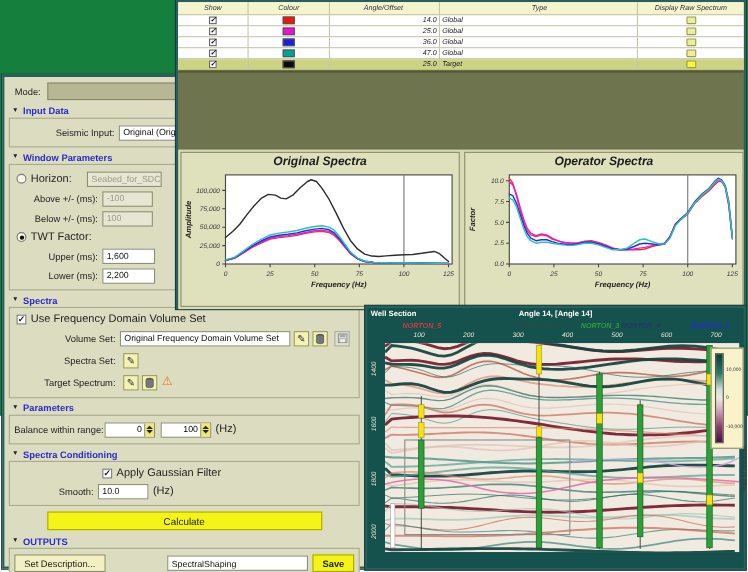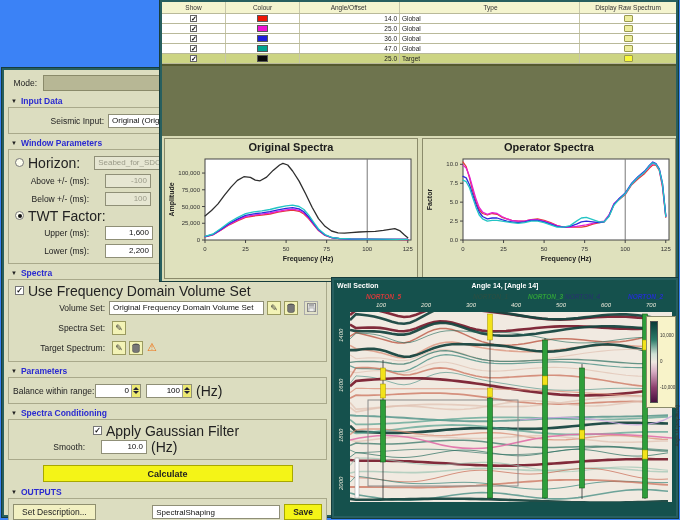--- a/index.html
+++ b/index.html
@@ -1,64 +1,64 @@
 <!DOCTYPE html>
 <html><head>
 <meta charset="utf-8">
 <style>
   * { margin:0; padding:0; box-sizing:border-box; }
   html,body { width:680px; height:520px; background:#fff; font-family:"Liberation Sans", sans-serif; overflow:hidden; }
-  .stage { position:relative; width:680px; height:520px; background:#3b82f6; }
+  .stage { position:relative; width:680px; height:378px; background:#15803d; }
 
   
   .win { position:absolute; border:2px solid #275f5f; box-shadow:0 0 0 1px #163c3c; }
 
   
   .tool { left:2px; top:68px; width:331px; height:449px; background:#dcddc0; padding:3px 3px; z-index:1; }
   .frow { display:flex; align-items:center; height:17px; margin:1px 0; }
   .lab { font-size:8.5px; color:#222; text-align:right; padding-right:4px; white-space:nowrap; }
   .fld { background:#fff; border:1px solid #8f8f77; height:14px; font-size:8px; color:#111;
          padding:1px 3px; white-space:nowrap; overflow:hidden; }
-  .fld.num { text-align:right;margin-left:12px; }
+  .fld.num { text-align:left; }
   .fld.dis { background:#e6e6d2; color:#9a9a88; }
   .sec-h { display:flex; align-items:center; height:13px; margin:2px 0 0 4px;
            font-size:8.5px; font-weight:bold; color:#2a2ad0; }
   .sec-h .tri { color:#222; font-size:6px; margin-right:4px; }
   .sbox { border:1px solid #a9a98b; padding:3px 4px; margin:0 1px; background:#dcddc0; }
   .cb { width:9px; height:9px; border:1px solid #777; background:#fff; display:inline-flex;
         align-items:center; justify-content:center; font-size:8px; font-weight:bold; color:#111; flex:0 0 auto; }
   .cb.off { background:#e9e9cd; }
   .cb span { line-height:1; }
   .radio { width:9px; height:9px; border:1px solid #777; border-radius:50%; background:#fdfdee;
            display:inline-flex; align-items:center; justify-content:center; flex:0 0 auto; }
   .radio.sel::after { content:""; width:4px; height:4px; border-radius:50%; background:#111; }
-  .cblab { font-size:14px; color:#222; margin-left:4px; white-space:nowrap; }
+  .cblab { font-size:10px; color:#222; margin-left:4px; white-space:nowrap; }
   .dropdown { background:#b7b795; border:1px solid #8a8a6a; height:16px; flex:1;
               display:flex; align-items:center; justify-content:center;
               font-size:8.5px; font-weight:bold; color:#222; margin:0 6px 0 2px; }
   .spin { position:relative; background:#fff; border:1px solid #8f8f77; height:14px; width:46px; }
   .spin .v { position:absolute; left:2px; right:11px; top:1px; font-size:8px; text-align:right; }
   .spin .arr { position:absolute; right:0; top:0; bottom:0; width:9px; background:#ece973;
                border-left:1px solid #999; display:flex; flex-direction:column; align-items:center; justify-content:center; gap:1px; }
   .spin .arr i { width:0; height:0; border-left:3px solid transparent; border-right:3px solid transparent; }
   .spin .arr .up { border-bottom:3px solid #223; }
   .spin .arr .dn { border-top:3px solid #223; }
   .icobtn { width:14px; height:14px; margin-left:3px; background:#f3f3b6; border:1px solid #9a9a60;
             display:inline-flex; align-items:center; justify-content:center; font-size:9px; color:#333; flex:0 0 auto; }
   .icobtn.dis { background:#e2e2c8; border-color:#aaa; color:#999; }
   .warn { font-size:11px; color:#f07010; margin-left:4px; line-height:1; }
   .btn { background:#f2f0c2; border:1px solid #8f8f6f; font-size:8.5px; color:#222;
          height:16px; display:inline-flex; align-items:center; justify-content:center; padding:0 8px; }
   .btn.yellow { background:#f4f417; border-color:#a8a800; font-weight:bold; }
   .calcrow { display:flex; justify-content:center; margin:5px 0 3px; }
   .calc { width:250px; height:17px; background:#f4f417; border:1px solid #a8a800;
-          font-size:9px; font-weight:bold; color:#222; display:flex; align-items:center; justify-content:center; }
+          font-size:9px; font-weight:normal; color:#222; display:flex; align-items:center; justify-content:center; }
 
   
-  .spectra-win { left:160px; top:0; width:518px; height:281px; background:#6e744e; z-index:2; }
+  .spectra-win { left:160px; top:0; width:518px; height:281px; background:#6e744e; z-index:2;font-style:italic; }
   .stable { background:#f4f4cf; }
   .trow { display:flex; border-bottom:1px solid #b9b99a; background:#fff; height:10px; align-items:center; }
   .trow.head { background:#f4f4cf; height:12px; }
   .trow.sel { background:#ccd484; }
   .tc { font-size:6.5px; color:#222; border-right:1px solid #c6c6a8; height:100%;
         display:flex; align-items:center; overflow:hidden; }
   .tc.h { justify-content:center; color:#333; }
   .c0 { width:64px; justify-content:center; }
   .c1 { width:74px; justify-content:center; }
   .c2 { width:100px; justify-content:flex-end; padding-right:2px; }

